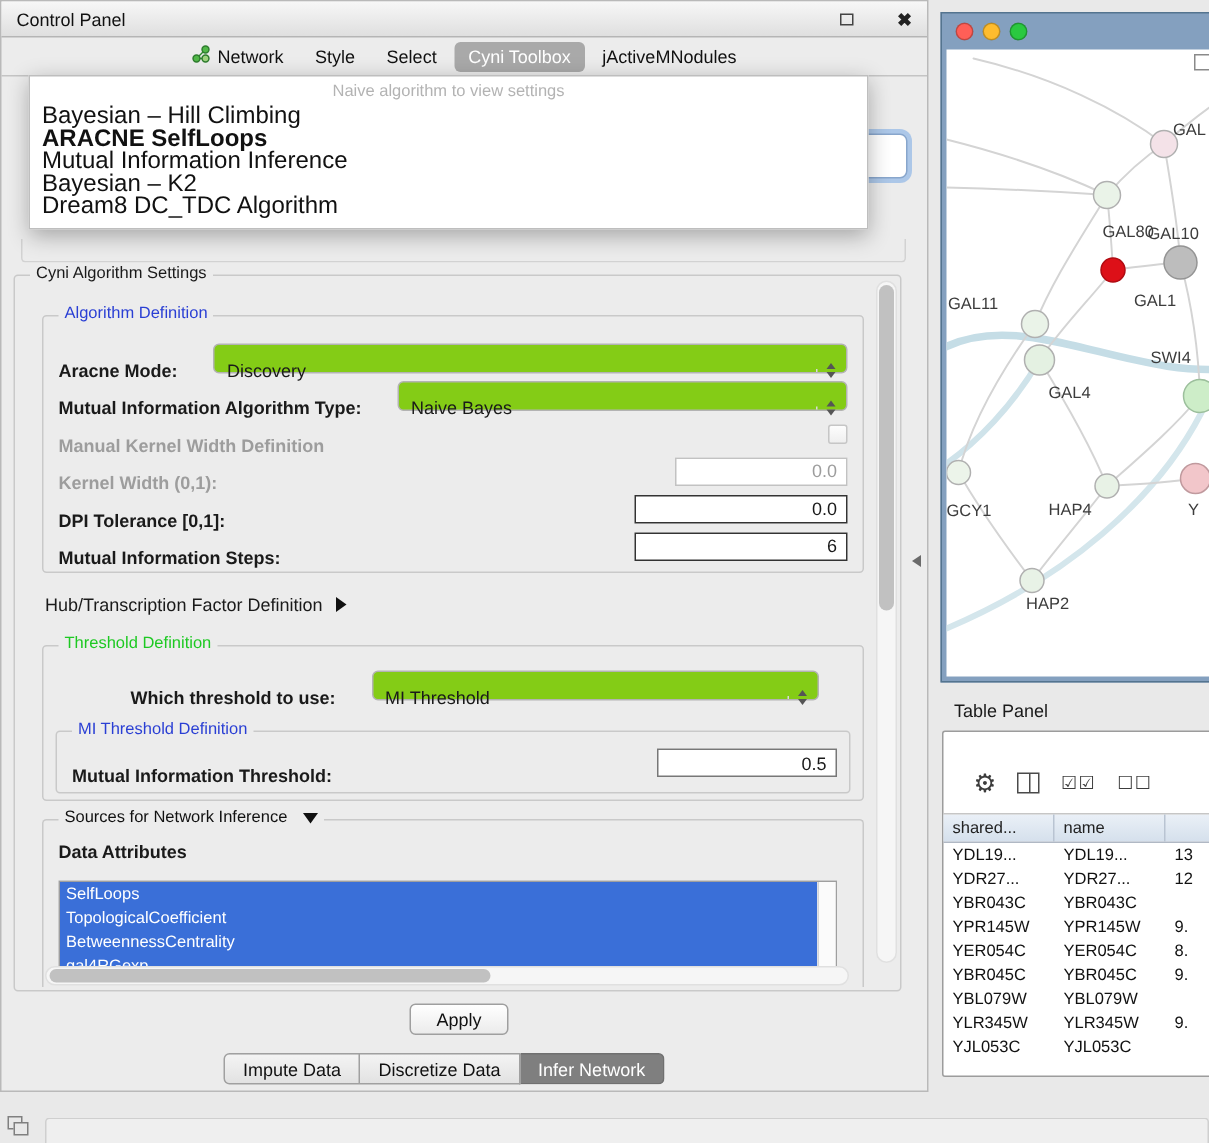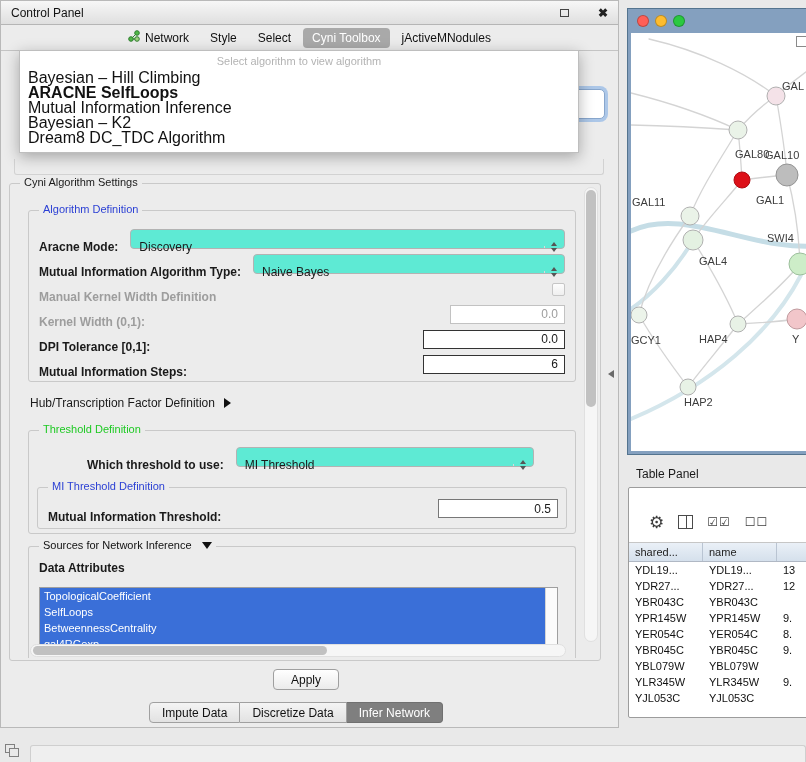--- a/index.html
+++ b/index.html
@@ -63,21 +63,21 @@
   .gb-title.green { color:#1dc922; }
 
   #settings-group { left:8px; top:182px; width:592px; height:478px; }
   #algdef-group { left:18px; top:26px; width:548px; height:172px; padding-top:18px; }
 
   .row { display:flex; align-items:center; height:20px; margin:0 10px 5px; }
   .lbl { font-weight:bold; font-size:12px; white-space:nowrap;margin-top:16px; }
   .row.disabled .lbl { color:#9d9d9d; }
 
   .combo {
-    flex:1; margin-left:12px; height:20px; background:#5eead4;
+    flex:1; margin-left:24px; height:20px; background:#84cc16;
     border:1px solid #b3b3b3; border-radius:4px;
     display:flex; align-items:center; padding:16px 4px 0 8px; font-size:12px; position:relative;
   }
   .combo .stepper {
     margin-left:auto; display:flex; flex-direction:column; align-items:center;
     justify-content:center; padding:0 3px 0 6px; border-left:1px solid #dadada; height:100%;
   }
   .tri-up    { width:0;height:0;border-left:3px solid transparent;border-right:3px solid transparent;border-bottom:4px solid #555;display:block;margin-bottom:2px; }
   .tri-down-s{ width:0;height:0;border-left:3px solid transparent;border-right:3px solid transparent;border-top:4px solid #555;display:block; }
   .tri-right { width:0;height:0;border-top:5px solid transparent;border-bottom:5px solid transparent;border-left:7px solid #101010;display:inline-block; }
@@ -214,21 +214,21 @@
       </div>
       <div class="tab">
         <span>jActiveMNodules</span>
       </div>
     </div>
 
   <div class="hidden-combo"></div>
   <div class="hidden-group-frag"></div>
 
   <div class="dropdown">
-    <div class="dd-placeholder">Select algorithm to view algorithm</div>
+    <div class="dd-placeholder">Naive algorithm to view settings</div>
     <div id="dd-options">
         <div class="dd-item">Bayesian – Hill Climbing</div>
         <div class="dd-item selected">ARACNE SelfLoops</div>
         <div class="dd-item">Mutual Information Inference</div>
         <div class="dd-item">Bayesian – K2</div>
         <div class="dd-item">Dream8 DC_TDC Algorithm</div>
       </div>
   </div>
 
   <div class="groupbox" id="settings-group">
@@ -317,22 +317,22 @@
     </div>
 
     <div class="groupbox" id="sources-group">
       <span class="gb-title sources-title">
         <span>Sources for Network Inference</span>
         <span class="tri-down"></span>
       </span>
       <div class="da-label">Data Attributes</div>
       <div class="listbox">
         <div id="attr-list">
+            <div class="attr-item">SelfLoops</div>
             <div class="attr-item">TopologicalCoefficient</div>
-            <div class="attr-item">SelfLoops</div>
             <div class="attr-item">BetweennessCentrality</div>
             <div class="attr-item">gal4RGexp</div>
           </div>
         <div class="list-scroll"></div>
       </div>
     </div>
 
     <div class="vscroll">
         <div class="thumb"></div>
       </div>

